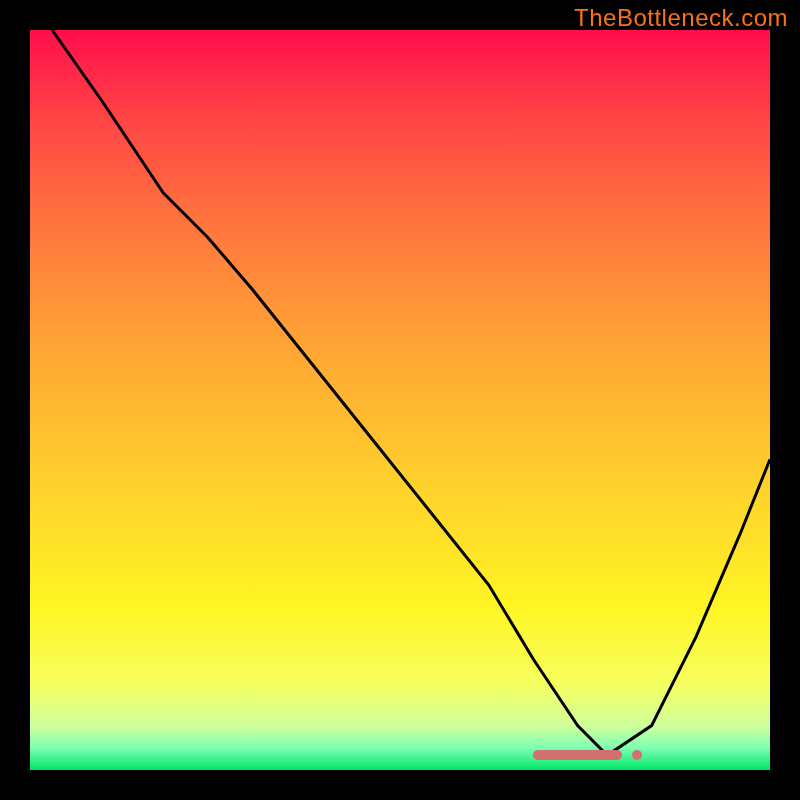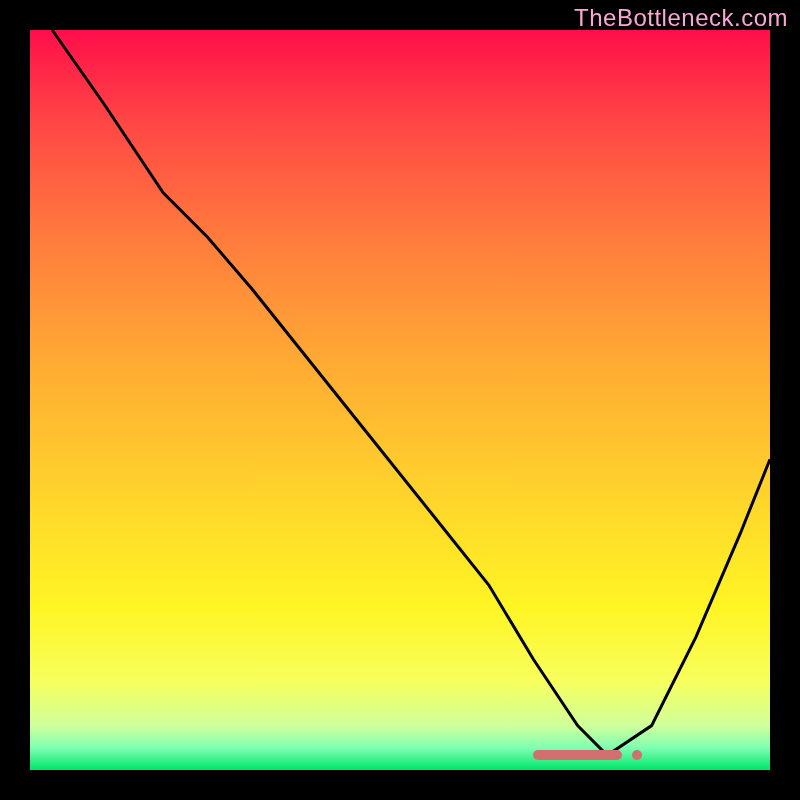--- a/index.html
+++ b/index.html
@@ -8,21 +8,21 @@
     background: #000;
     width: 800px;
     height: 800px;
     position: relative;
     font-family: Arial, Helvetica, sans-serif;
   }
   .attribution {
     position: absolute;
     top: 4px;
     right: 12px;
-    color: #f9a8d4;
+    color: #f97316;
     font-size: 24px;
     font-weight: 500;
     letter-spacing: 0.5px;
   }
   .plot-area {
     position: absolute;
     left: 30px;
     top: 30px;
     width: 740px;
     height: 740px;

